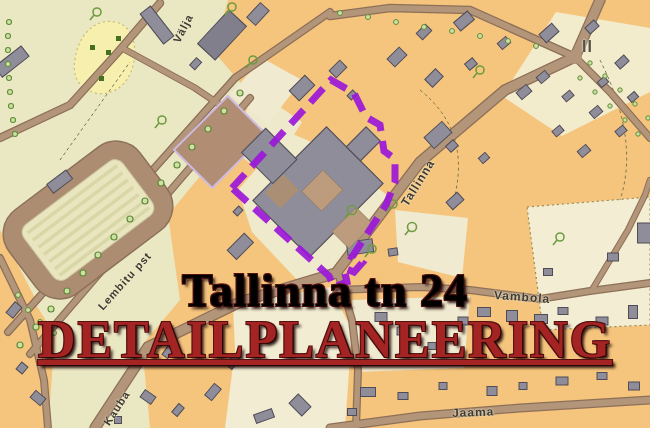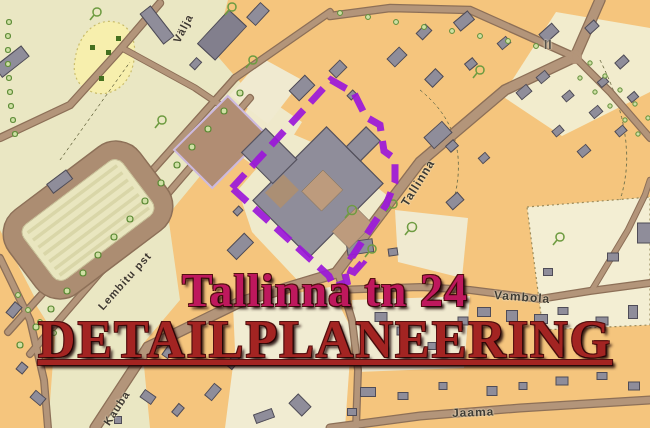--- a/index.html
+++ b/index.html
@@ -12,21 +12,21 @@
     position:absolute;color:#3f3b33;font-size:11px;font-weight:bold;
     letter-spacing:1px;transform-origin:0 50%;white-space:nowrap;
     text-shadow:0 0 2px rgba(245,235,205,.9),0 0 2px rgba(245,235,205,.9);
   }
   .lbl-valja{left:176px;top:36px;transform:rotate(-63deg);}
   .lbl-tallinna{left:404px;top:198px;transform:rotate(-58deg);font-size:12px;}
   .lbl-lembitu{left:100px;top:302px;transform:rotate(-48deg);}
   .lbl-kauba{left:106px;top:418px;transform:rotate(-57deg);}
   .lbl-vambola{left:494px;top:288px;transform:rotate(4deg);font-size:12px;}
   .lbl-jaama{left:452px;top:406px;transform:rotate(-2deg);font-size:12px;}
-  .lbl-storeys{left:544px;top:38px;transform:none;font-size:12px;color:#56524a;}
+  .lbl-storeys{left:582px;top:38px;transform:none;font-size:16px;color:#56524a;}
   #title-overlay{
     position:absolute;left:0;top:0;width:650px;text-align:center;
     font-family:"Liberation Serif",serif;font-weight:bold;pointer-events:none;
   }
   .title-line{
     position:absolute;width:650px;left:0;
     text-shadow:3px 3px 3px rgba(30,5,5,.9),
       -1px -1px 0 #551010,1px -1px 0 #551010,
       -1px 1px 0 #551010,1px 1px 0 #551010;
   }
@@ -334,17 +334,17 @@
 
 <div class="street-label lbl-valja">Välja</div>
 <div class="street-label lbl-tallinna">Tallinna</div>
 <div class="street-label lbl-lembitu">Lembitu pst</div>
 <div class="street-label lbl-vambola">Vambola</div>
 <div class="street-label lbl-kauba">Kauba</div>
 <div class="street-label lbl-jaama">Jaama</div>
 <div class="street-label lbl-storeys">II</div>
 
 <div id="title-overlay">
-  <div class="title-line title-line1" style="color: #be185d;">Tallinna tn 24</div>
+  <div class="title-line title-line1" style="color: #000000;">Tallinna tn 24</div>
   <div class="title-line title-line2" style="color: rgb(163, 36, 34);">DETAILPLANEERING</div>
 </div>
 
 </div>
 
 </body></html>

